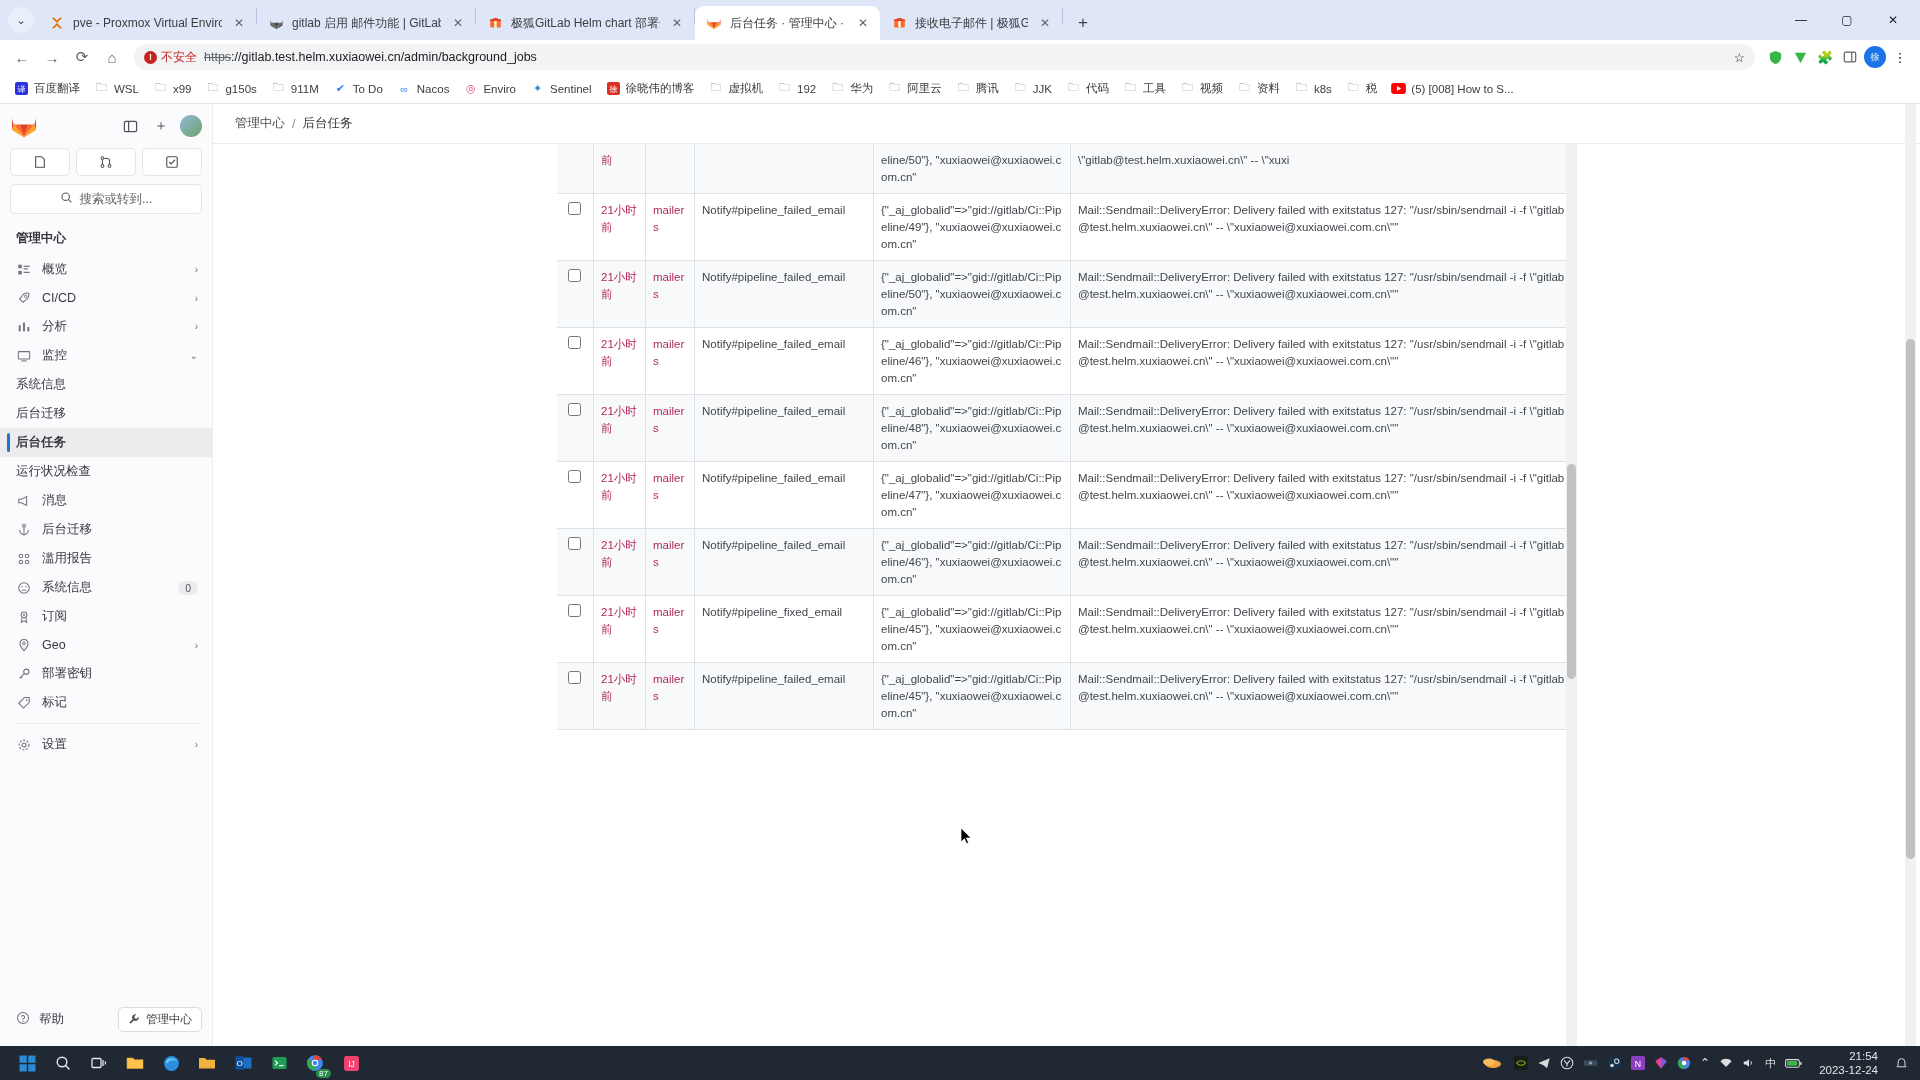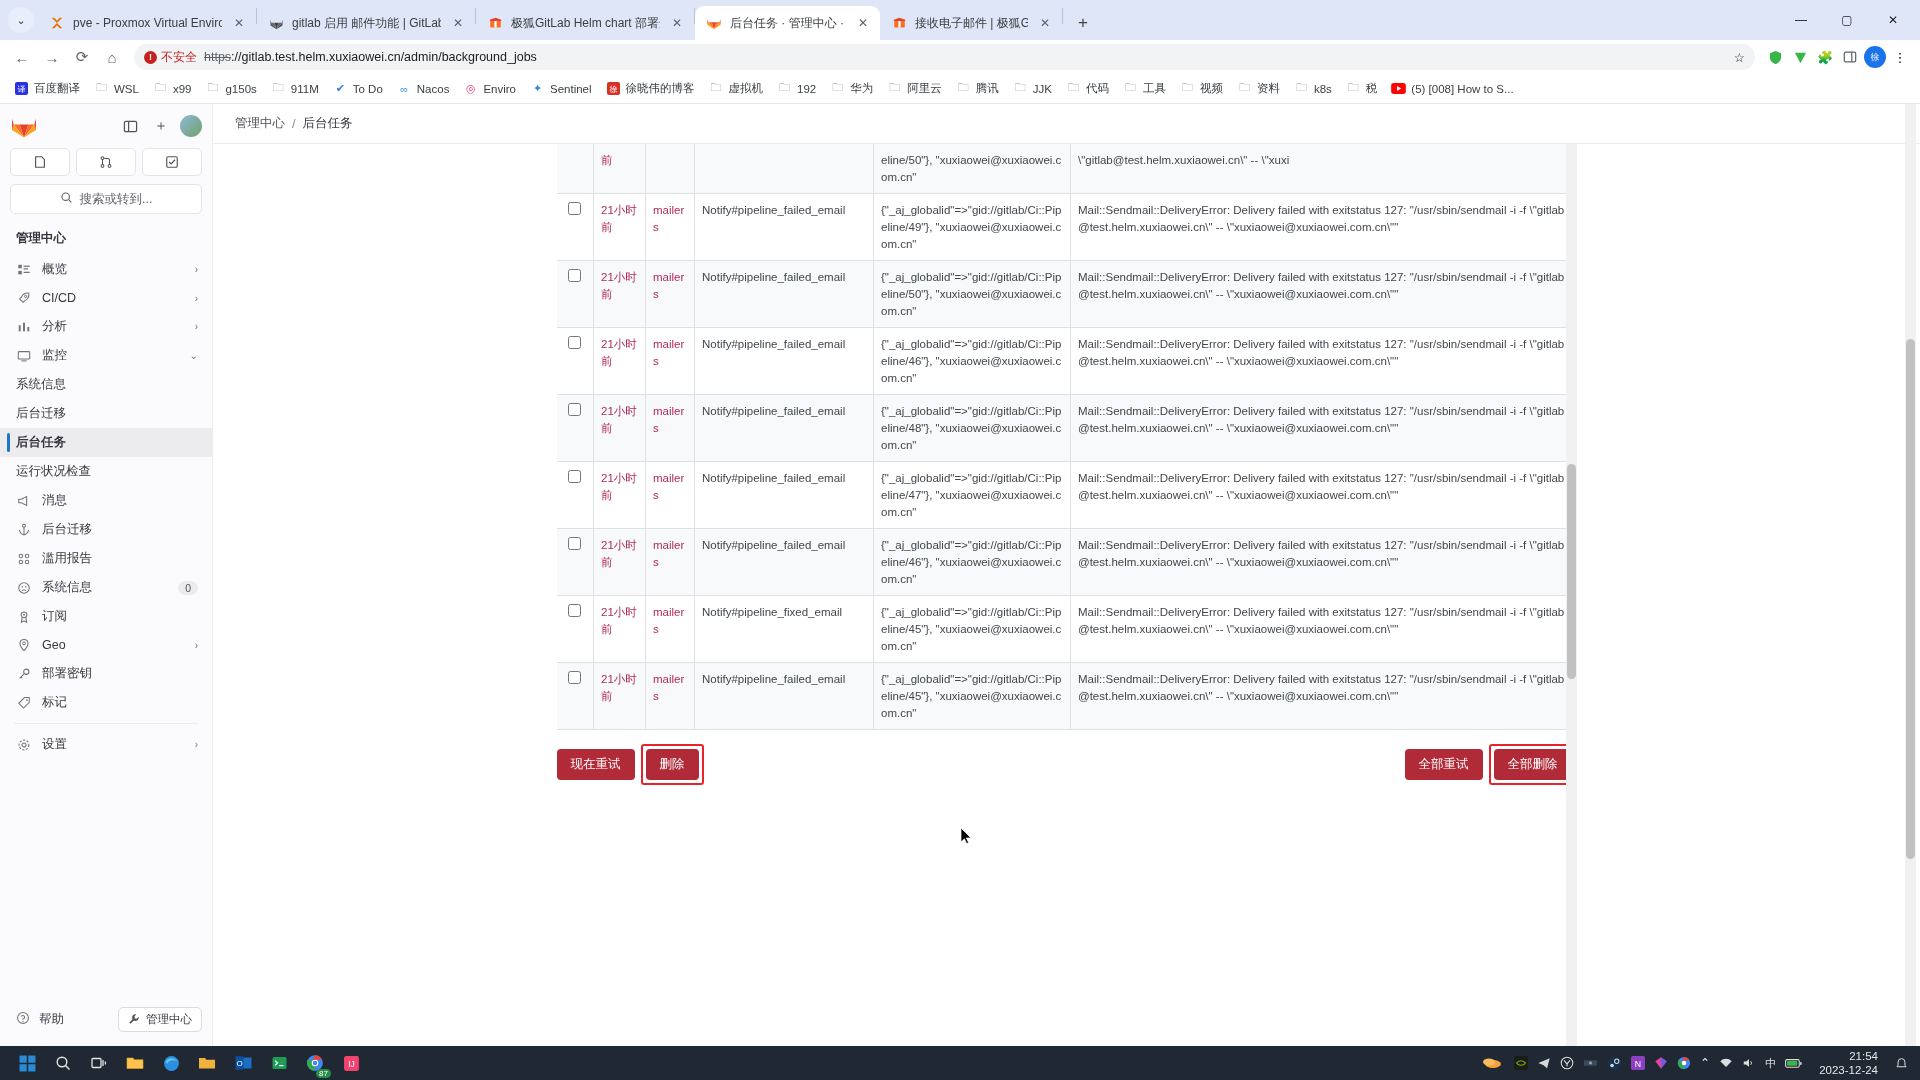--- a/index.html
+++ b/index.html
@@ -666,34 +666,20 @@
                 <td class="c-check"><input type="checkbox" style=""></td>
                 <td class="c-when cellborder">21小时前</td>
                 <td class="c-queue cellborder"><a href="#">mailers</a></td>
                 <td class="c-job cellborder">Notify#pipeline_failed_email</td>
                 <td class="c-args cellborder">{"_aj_globalid"=&gt;"gid://gitlab/Ci::Pipeline/45"}, "xuxiaowei@xuxiaowei.com.cn"</td>
                 <td class="c-err cellborder">Mail::Sendmail::DeliveryError: Delivery failed with exitstatus 127: "/usr/sbin/sendmail -i -f \"gitlab@test.helm.xuxiaowei.cn\" -- \"xuxiaowei@xuxiaowei.com.cn\""</td>
               </tr>
             </tbody>
           </table>
 
-          <div class="btn-row">
-            <div class="btn-left">
-              <button class="btn">现在重试</button>
-              <span class="hl-box">
-                <button class="btn">删除</button>
-              </span>
-            </div>
-            <div class="btn-right">
-              <button class="btn">全部重试</button>
-              <span class="hl-box">
-                <button class="btn">全部删除</button>
-              </span>
-            </div>
-          </div>
 
 
           <div class="inner-scroll">
             <div class="inner-thumb" style="top:320px;height:215px"></div>
           </div>
         </div>
 
         <svg class="cursor-arrow" viewBox="0 0 12 18">
           <path d="M0 0 L0 14 L3.4 10.8 L5.6 15.6 L7.6 14.7 L5.4 10 L10 10 Z" fill="#000" stroke="#fff" stroke-width="0.7"></path>
         </svg>

